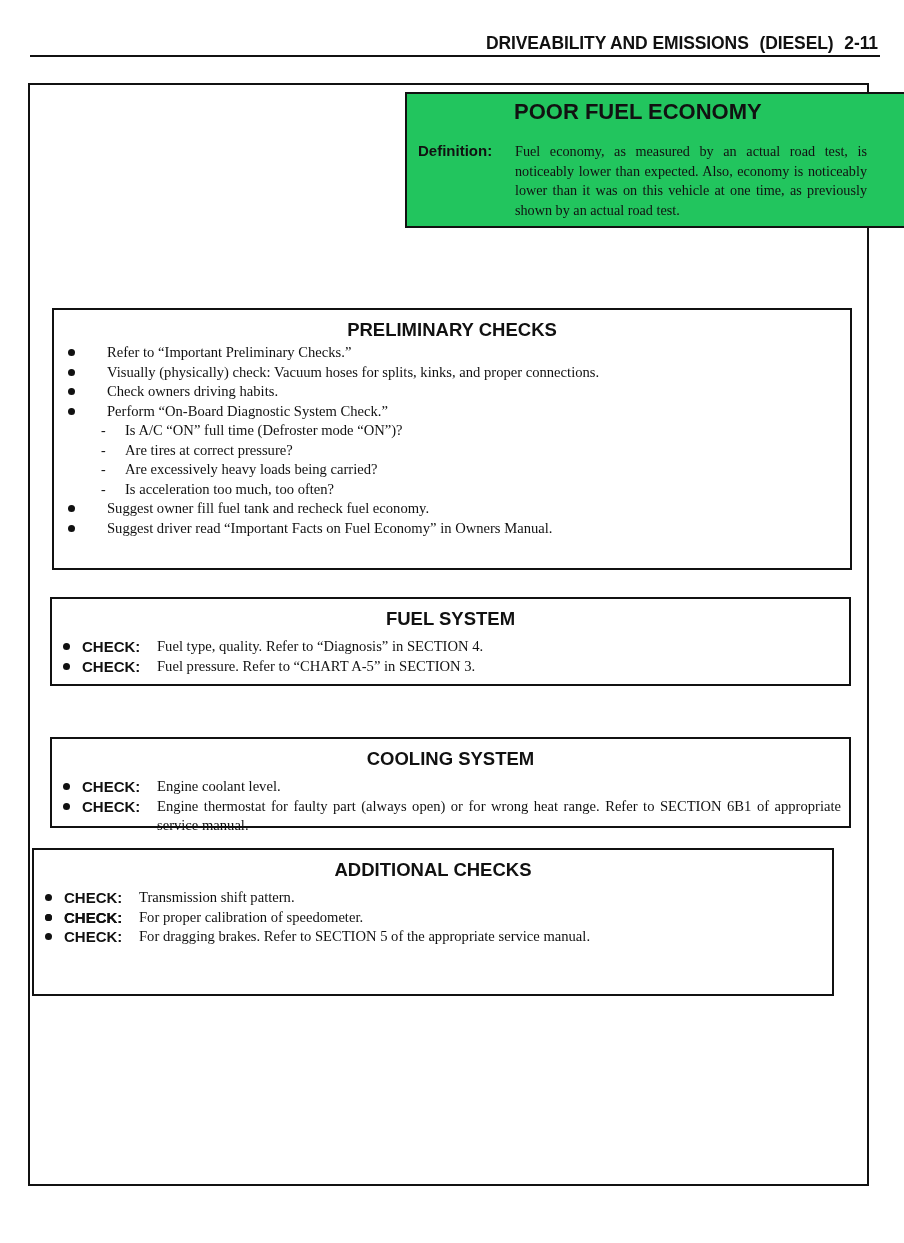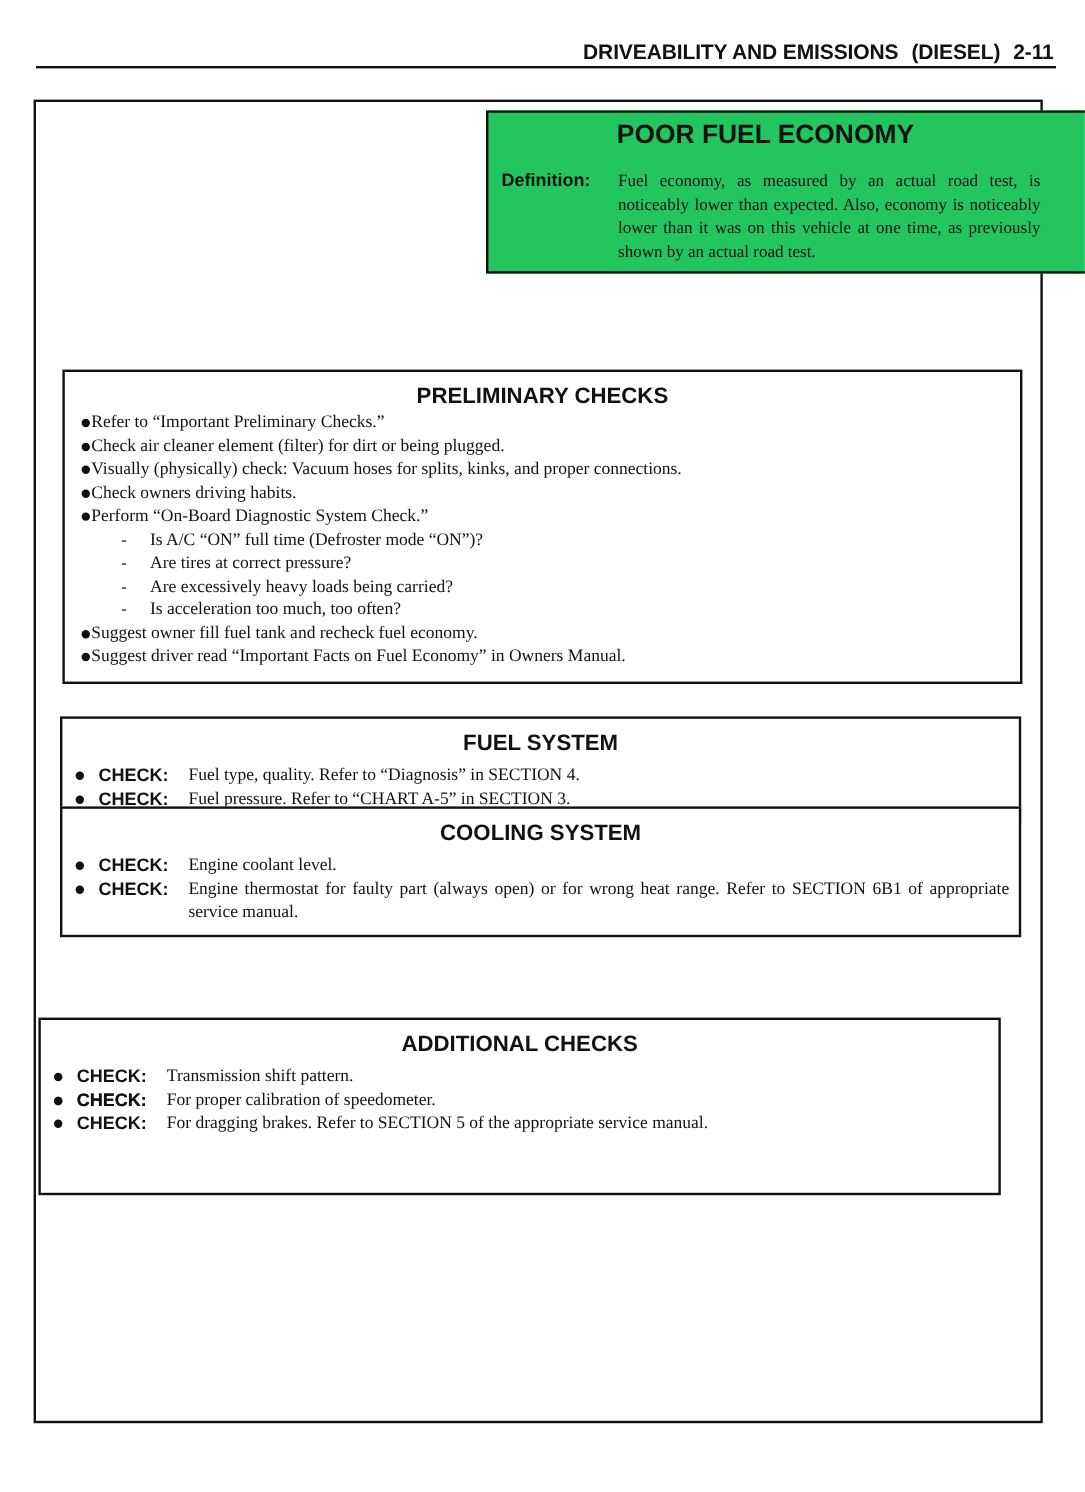--- a/index.html
+++ b/index.html
@@ -19,31 +19,31 @@
   .def-text { position: absolute; left: 108px; top: 48px; width: 352px; font-size: 14.2px; line-height: 19.5px; text-align: justify; }
 
   .section-box { position: absolute; border: 2px solid #111; box-sizing: border-box; background: #fff; }
   .section-title { text-align: center; font-weight: bold; font-size: 18.5px; margin-top: 9px; height: 24px; }
   .items { list-style: none; margin: 0; padding: 0; }
   .item { position: relative; font-size: 14.6px; line-height: 19.5px; }
   .bullet { position: absolute; top: 6px; width: 7px; height: 7px; border-radius: 50%; background: #111; }
   .dash { position: absolute; font-size: 14px; }
 
   #prelim { left: 52px; top: 308px; width: 800px; height: 262px; }
-  #prelim .item { padding-left: 22px; }
+  #prelim .item { padding-left: 53px; }
   #prelim .bullet { left: 14px; }
   #prelim .sub { padding-left: 71px; }
   #prelim .sub .dash { left: 47px; top: 0; }
 
   .check-item { padding-left: 105px; }
   .check-item .bullet { left: 11px; }
   .check-item .check-label { position: absolute; left: 30px; top: 0; font-weight: bold; font-size: 15px; font-family: "Liberation Sans", "DejaVu Sans", sans-serif; }
 
   #fuel { left: 50px; top: 597px; width: 801px; height: 89px; }
-  #cooling { left: 50px; top: 672px; width: 801px; height: 109px; }
+  #cooling { left: 50px; top: 737px; width: 801px; height: 91px; }
   #additional { left: 32px; top: 848px; width: 802px; height: 148px; }
   .items-checks { margin-top: 5px; }
   #cooling .check-item, #additional .check-item { text-align: justify; padding-right: 8px; }
 </style>
 </head>
 <body>
 
 <div class="page-header sans">
   <div class="hdr-text">
     <span>DRIVEABILITY AND EMISSIONS</span><span class="gap"></span>
@@ -57,21 +57,20 @@
 <div class="def-box">
   <div class="def-title sans">POOR FUEL ECONOMY</div>
   <div class="def-label sans">Definition:</div>
   <div class="def-text serif">Fuel economy, as measured by an actual road test, is noticeably lower than expected.  Also, economy is noticeably lower than it was on this vehicle at one time, as previously shown by an actual road test.</div>
 </div>
 
 <div class="section-box" id="prelim">
   <div class="section-title sans">PRELIMINARY CHECKS</div>
   <ul class="items serif" id="prelim-list">
       <li class="item"><span class="bullet"></span><span>Refer to “Important Preliminary Checks.”</span></li>
-      <li class="item"><span class="bullet"></span><span>Check air cleaner element (filter) for dirt or being plugged.</span></li>
       <li class="item"><span class="bullet"></span><span>Visually (physically) check:  Vacuum hoses for splits, kinks, and proper connections.</span></li>
       <li class="item"><span class="bullet"></span><span>Check owners driving habits.</span></li>
       <li class="item"><span class="bullet"></span><span>Perform “On-Board Diagnostic System Check.”</span></li>
       <li class="item sub"><span class="dash">-</span><span>Is A/C “ON” full time (Defroster mode “ON”)?</span></li>
       <li class="item sub"><span class="dash">-</span><span>Are tires at correct pressure?</span></li>
       <li class="item sub"><span class="dash">-</span><span>Are excessively heavy loads being carried?</span></li>
       <li class="item sub"><span class="dash">-</span><span>Is acceleration too much, too often?</span></li>
       <li class="item"><span class="bullet"></span><span>Suggest owner fill fuel tank and recheck fuel economy.</span></li>
       <li class="item"><span class="bullet"></span><span>Suggest driver read “Important Facts on Fuel Economy” in Owners Manual.</span></li>
     </ul>

